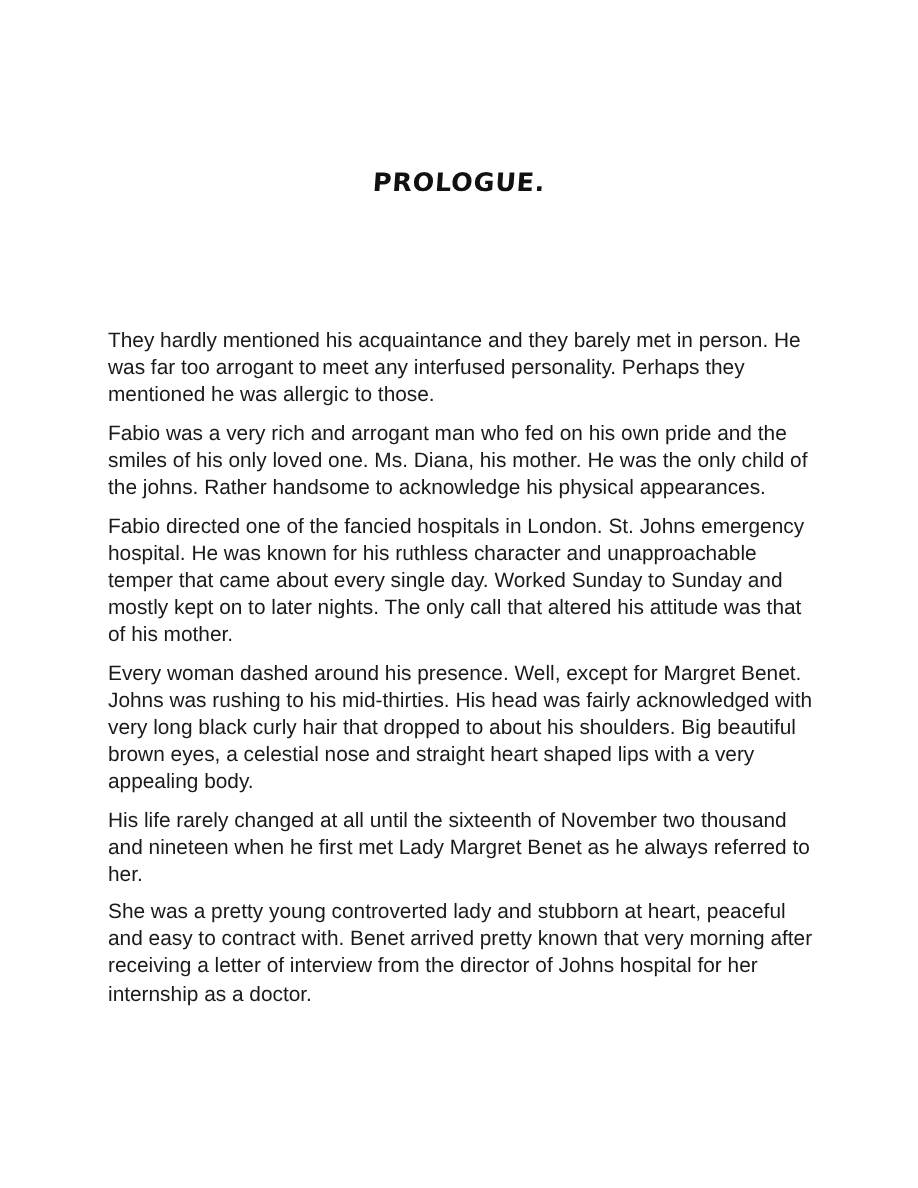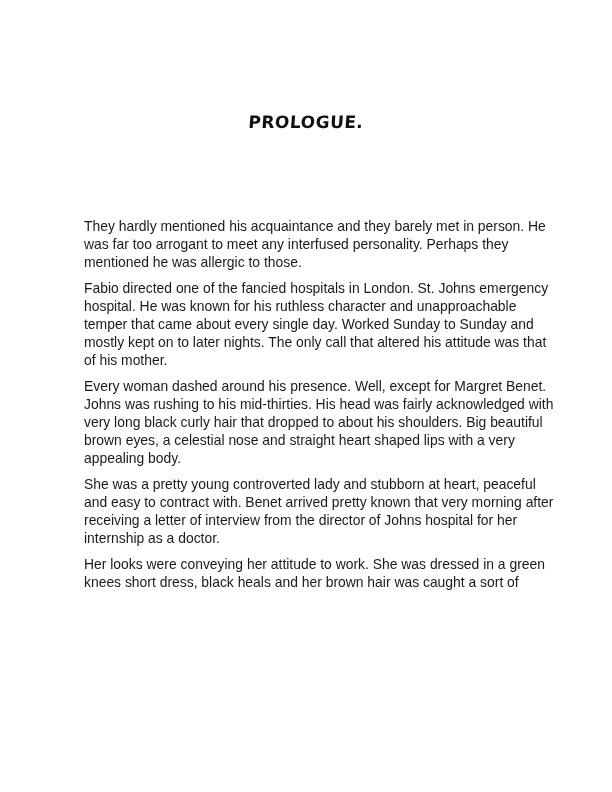--- a/index.html
+++ b/index.html
@@ -7,29 +7,29 @@
   .page { position: absolute; left: 0; top: 0; width: 612px; height: 792px; background: #fff; }
   .title {
     position: absolute; top: 112px; left: 0; width: 612px; text-align: center;
     font-family: "DejaVu Sans", sans-serif; font-weight: bold; font-size: 17px;
     letter-spacing: 0.5px; color: #111; transform: skewX(-4deg);
   }
   .body {
     position: absolute; left: 72px; top: 217px; width: 472px;
     font-family: "Liberation Sans", sans-serif; font-size: 13.9px; line-height: 18.1px;
     color: #1a1a1a;
-    margin-left: 12px;
   }
   .body p { margin: 0 0 7.5px 0; padding: 0; }
 </style>
 </head>
 <body>
 
 <div class="page">
   <div class="title">PROLOGUE.</div>
   <div class="body">
     <p>They hardly mentioned his acquaintance and they barely met in person. He was far too arrogant to meet any interfused personality. Perhaps they mentioned he was allergic to those.</p>
+    <p>Fabio was a very rich and arrogant man who fed on his own pride and the smiles of his only loved one. Ms. Diana, his mother. He was the only child of the johns. Rather handsome to acknowledge his physical appearances.</p>
     <p>Fabio directed one of the fancied hospitals in London. St. Johns emergency hospital. He was known for his ruthless character and unapproachable temper that came about every single day. Worked Sunday to Sunday and mostly kept on to later nights. The only call that altered his attitude was that of his mother.</p>
     <p>Every woman dashed around his presence. Well, except for Margret Benet. Johns was rushing to his mid-thirties.  His head was fairly acknowledged with very long black curly hair that dropped to about his shoulders. Big beautiful brown eyes, a celestial nose and straight heart shaped lips with a very appealing body.</p>
+    <p>His life rarely changed at all until the sixteenth of November two thousand and nineteen when he first met Lady Margret Benet as he always referred to her.</p>
     <p>She was a pretty young controverted lady and stubborn at heart, peaceful and easy to contract with. Benet arrived pretty known that very morning after receiving a letter of interview from the director of Johns hospital for her internship as a doctor.</p>
-    <p>Her looks were conveying her attitude to work. She was dressed in a green knees short dress, black heals and her brown hair was caught a sort of</p>
   </div>
 </div>
 
 </body></html>

